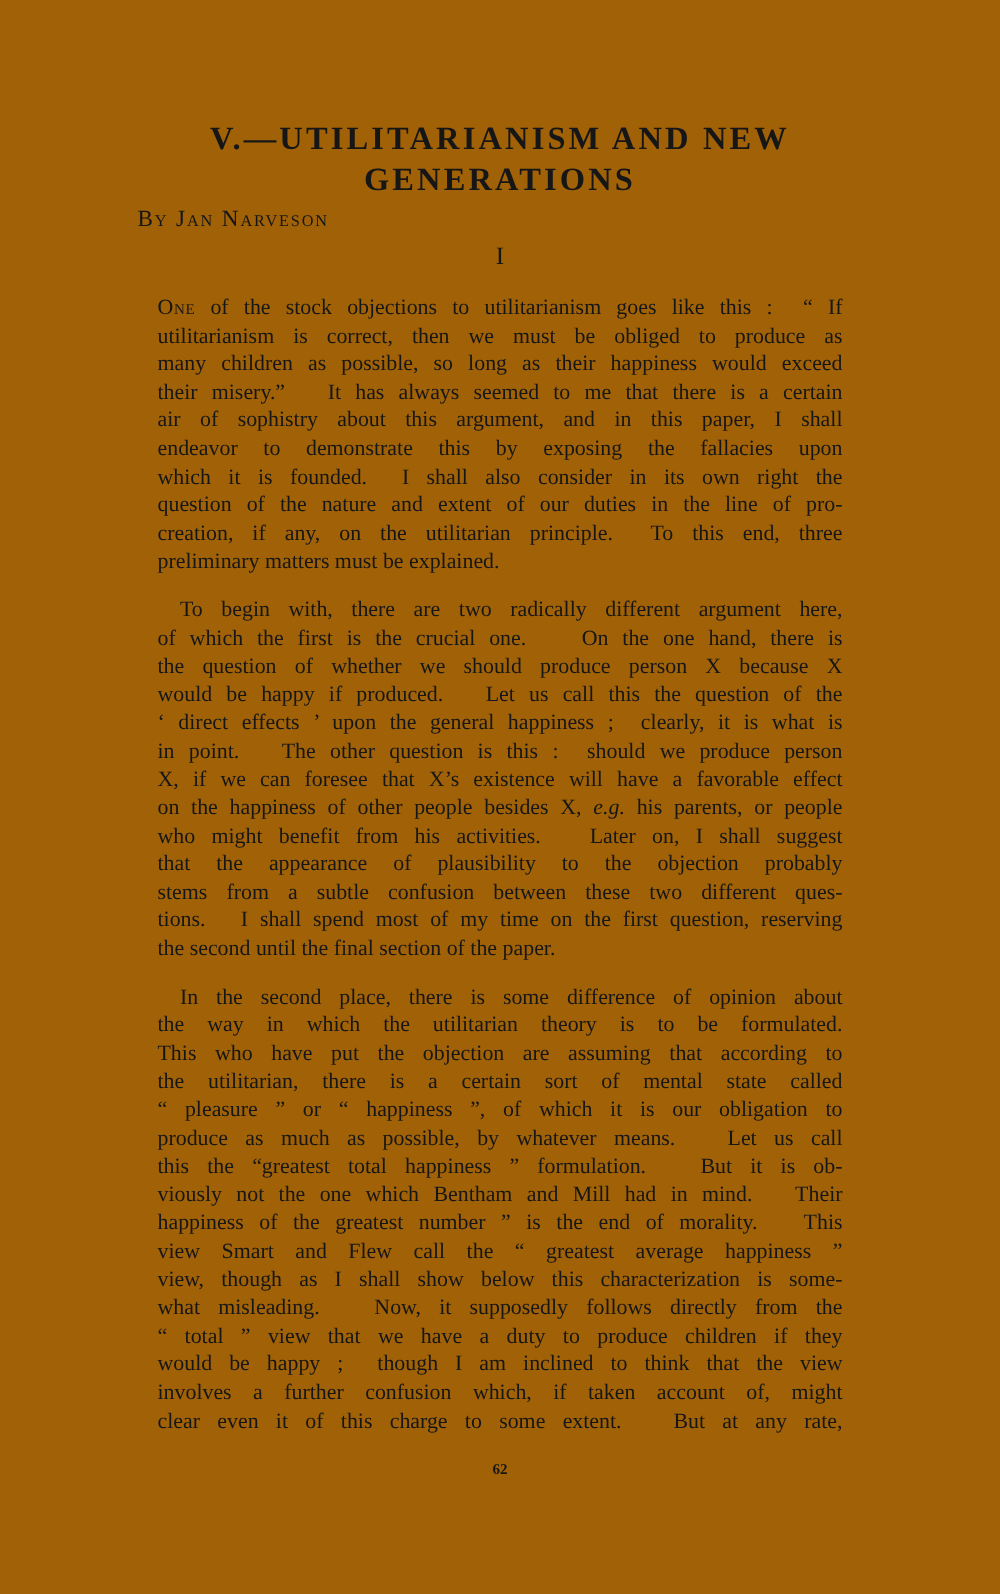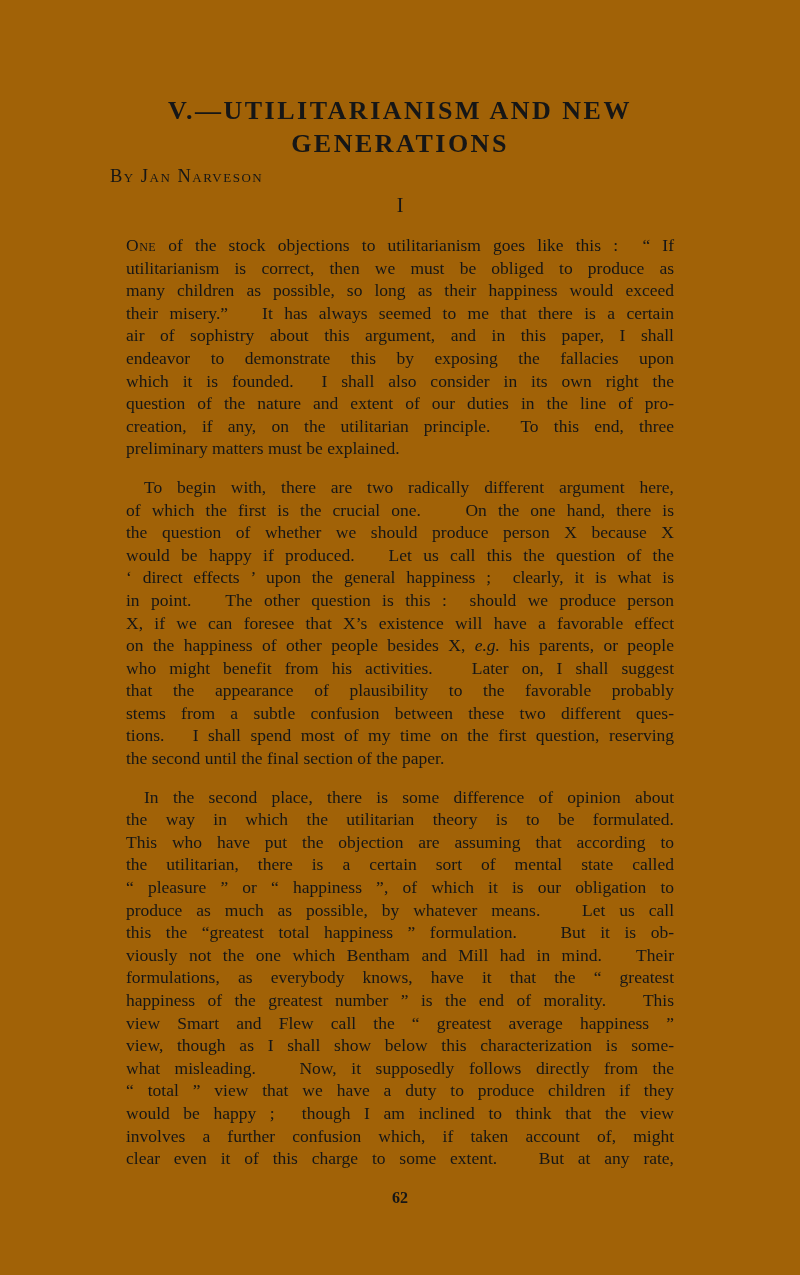--- a/index.html
+++ b/index.html
@@ -56,21 +56,21 @@
     text-align: justify;
     text-align-last: justify;
   }
   .line.lastline { text-align-last: left; }
   .line.indent { text-indent: 18px; }
   .sc { font-variant: small-caps; letter-spacing: 0.5px; }
   .page-number {
     margin-top: 19px;
     text-align: center;
     font-weight: bold;
-    font-size: 16px;
+    font-size: 12px;
     line-height: 18px;
   }
 </style>
 </head>
 <body>
 
 <div class="page">
   <div class="content">
     <h1 class="title">
       <span class="title-line">V.—UTILITARIANISM AND NEW</span>
@@ -94,35 +94,34 @@
         <div class="para">
           <div class="line indent">To begin with, there are two radically different argument here,</div>
           <div class="line">of which the first is the crucial one.&nbsp;&nbsp;&nbsp; On the one hand, there is</div>
           <div class="line">the question of whether we should produce person X because X</div>
           <div class="line">would be happy if produced.&nbsp;&nbsp; Let us call this the question of the</div>
           <div class="line">‘ direct effects ’ upon the general happiness ;&nbsp; clearly, it is what is</div>
           <div class="line">in point.&nbsp;&nbsp; The other question is this :&nbsp; should we produce person</div>
           <div class="line">X, if we can foresee that X’s existence will have a favorable effect</div>
           <div class="line">on the happiness of other people besides X, <i>e.g.</i> his parents, or people</div>
           <div class="line">who might benefit from his activities.&nbsp;&nbsp; Later on, I shall suggest</div>
-          <div class="line">that the appearance of plausibility to the favorable probably</div>
+          <div class="line">that the appearance of plausibility to the objection probably</div>
           <div class="line">stems from a subtle confusion between these two different ques-</div>
           <div class="line">tions.&nbsp;&nbsp; I shall spend most of my time on the first question, reserving</div>
           <div class="line lastline">the second until the final section of the paper.</div>
         </div>
         <div class="para">
           <div class="line indent">In the second place, there is some difference of opinion about</div>
           <div class="line">the way in which the utilitarian theory is to be formulated.</div>
           <div class="line">This who have put the objection are assuming that according to</div>
           <div class="line">the utilitarian, there is a certain sort of mental state called</div>
           <div class="line">“ pleasure ” or “ happiness ”, of which it is our obligation to</div>
           <div class="line">produce as much as possible, by whatever means.&nbsp;&nbsp; Let us call</div>
           <div class="line">this the “greatest total happiness ” formulation.&nbsp;&nbsp; But it is ob-</div>
           <div class="line">viously not the one which Bentham and Mill had in mind.&nbsp;&nbsp; Their</div>
-          <div class="line">formulations, as everybody knows, have it that the “ greatest</div>
           <div class="line">happiness of the greatest number ” is the end of morality.&nbsp;&nbsp; This</div>
           <div class="line">view Smart and Flew call the “ greatest average happiness ”</div>
           <div class="line">view, though as I shall show below this characterization is some-</div>
           <div class="line">what misleading.&nbsp;&nbsp; Now, it supposedly follows directly from the</div>
           <div class="line">“ total ” view that we have a duty to produce children if they</div>
           <div class="line">would be happy ;&nbsp; though I am inclined to think that the view</div>
           <div class="line">involves a further confusion which, if taken account of, might</div>
           <div class="line">clear even it of this charge to some extent.&nbsp;&nbsp; But at any rate,</div>
         </div>
       </div>

